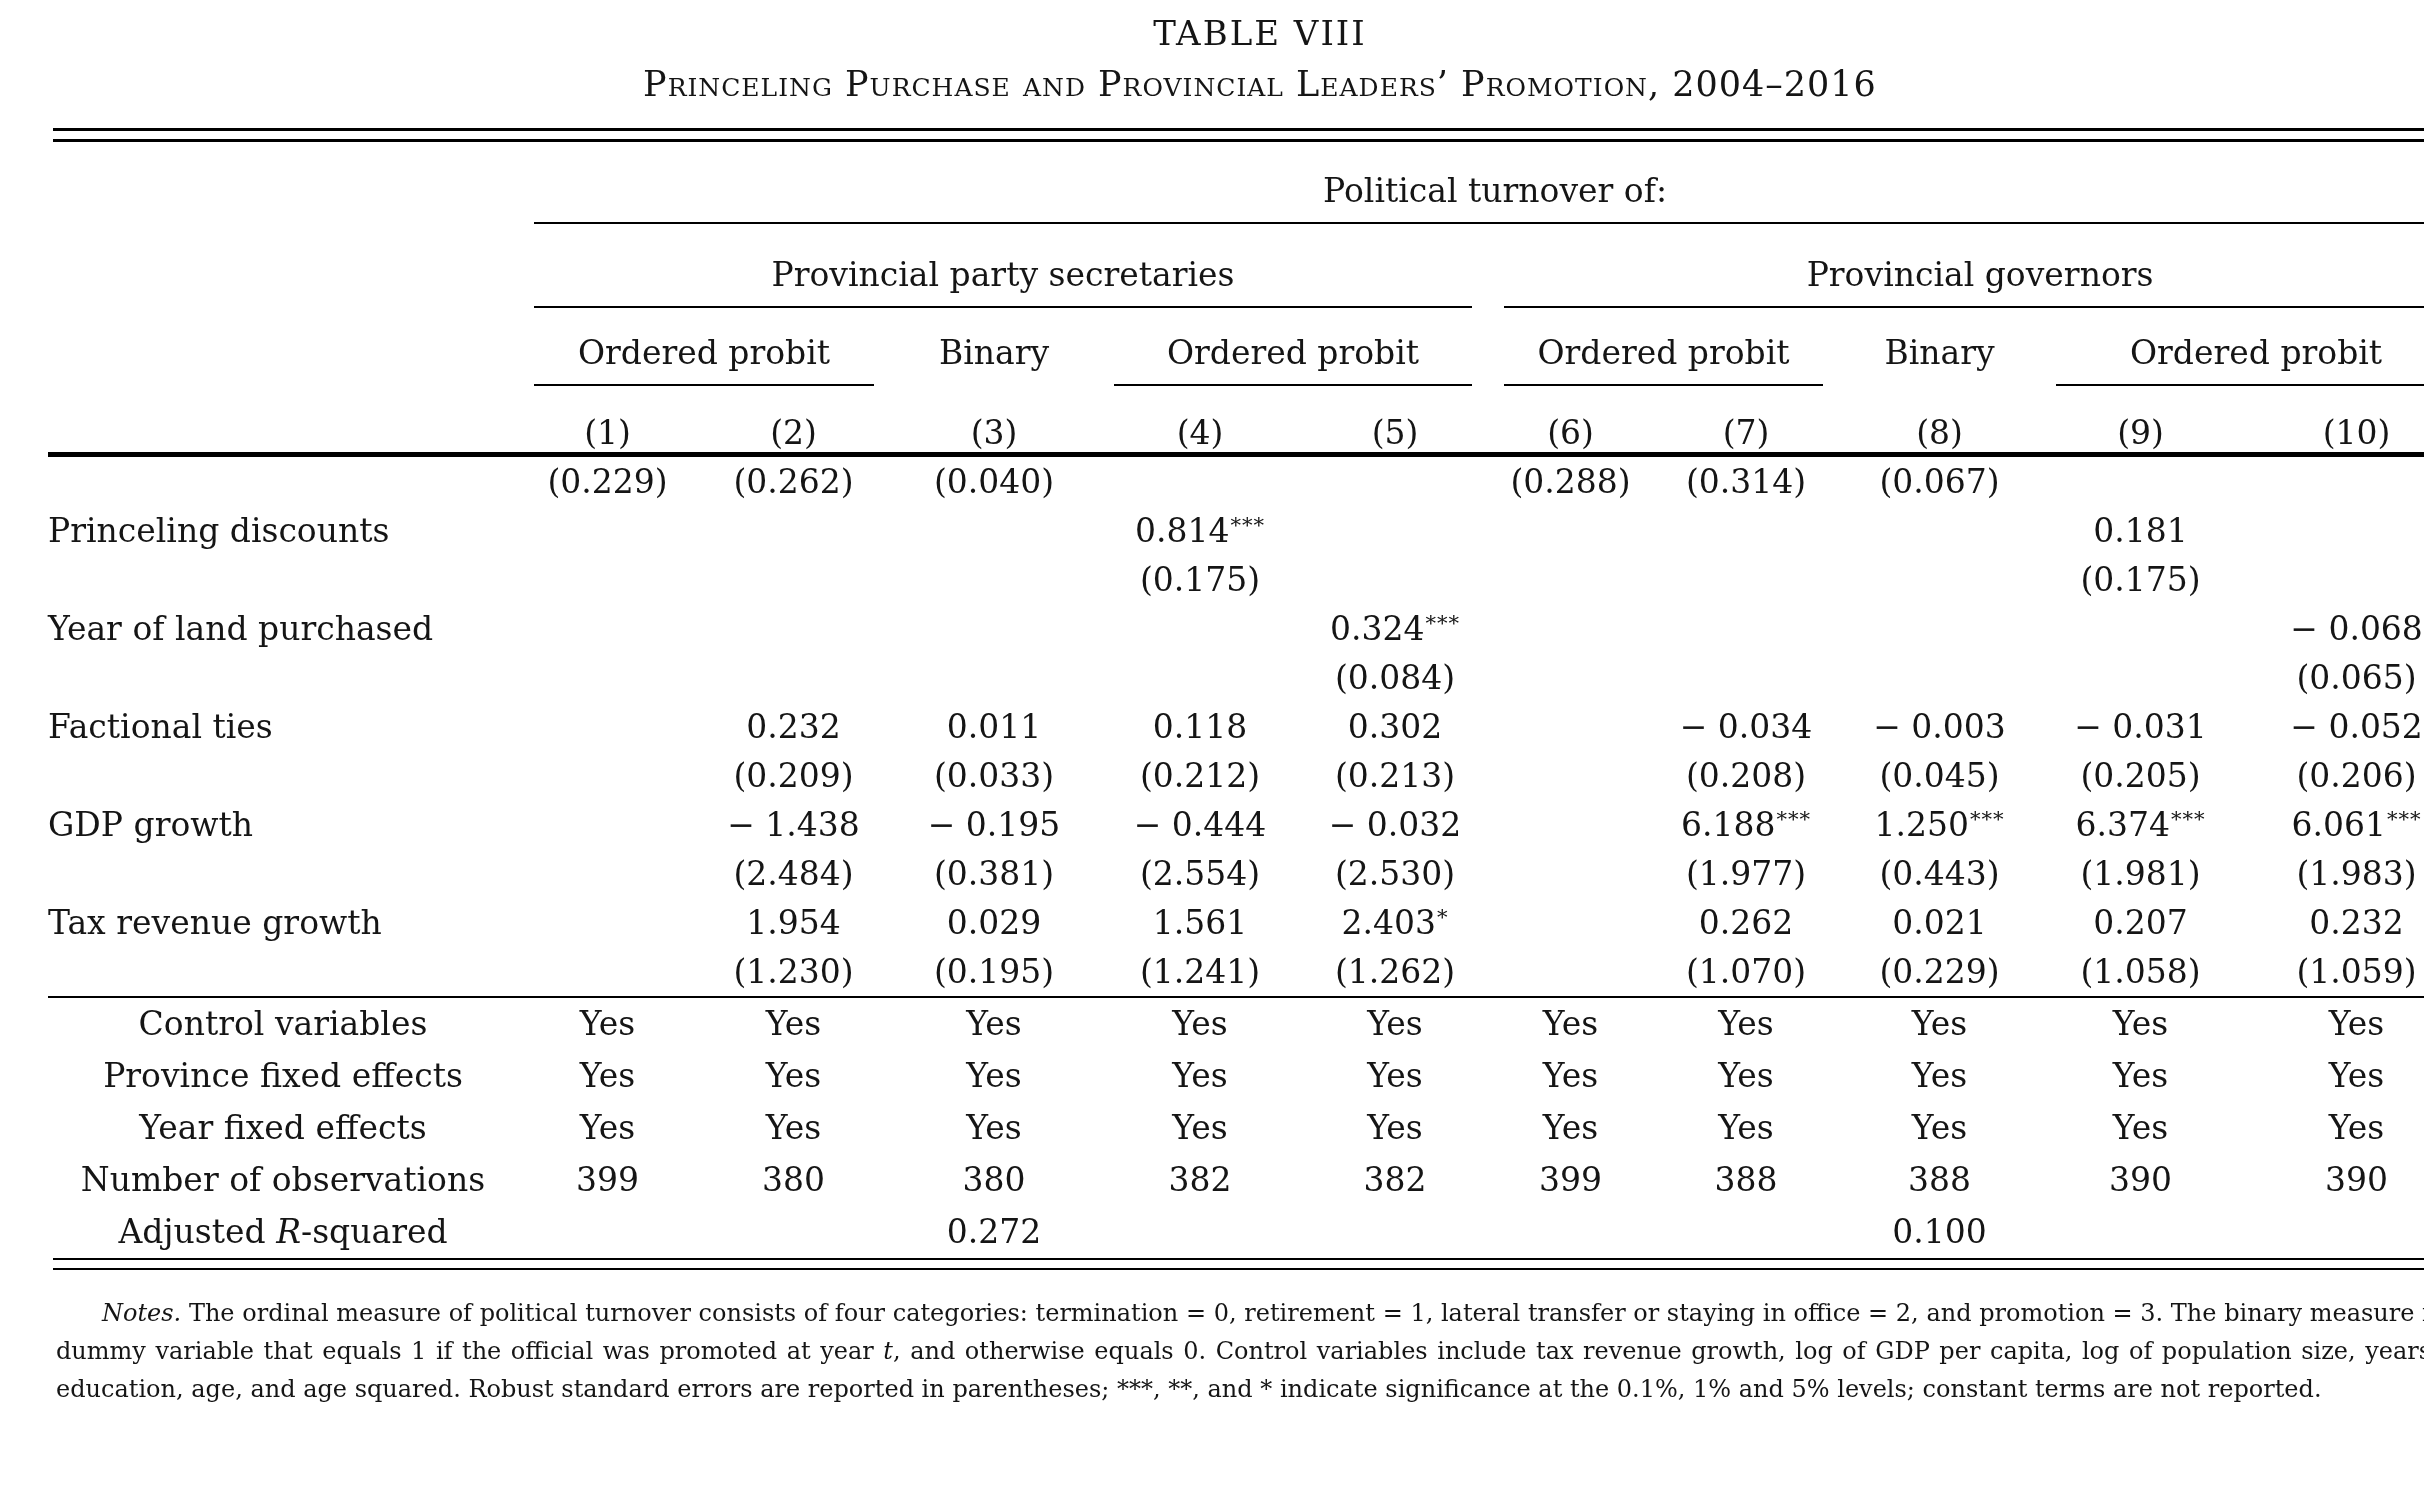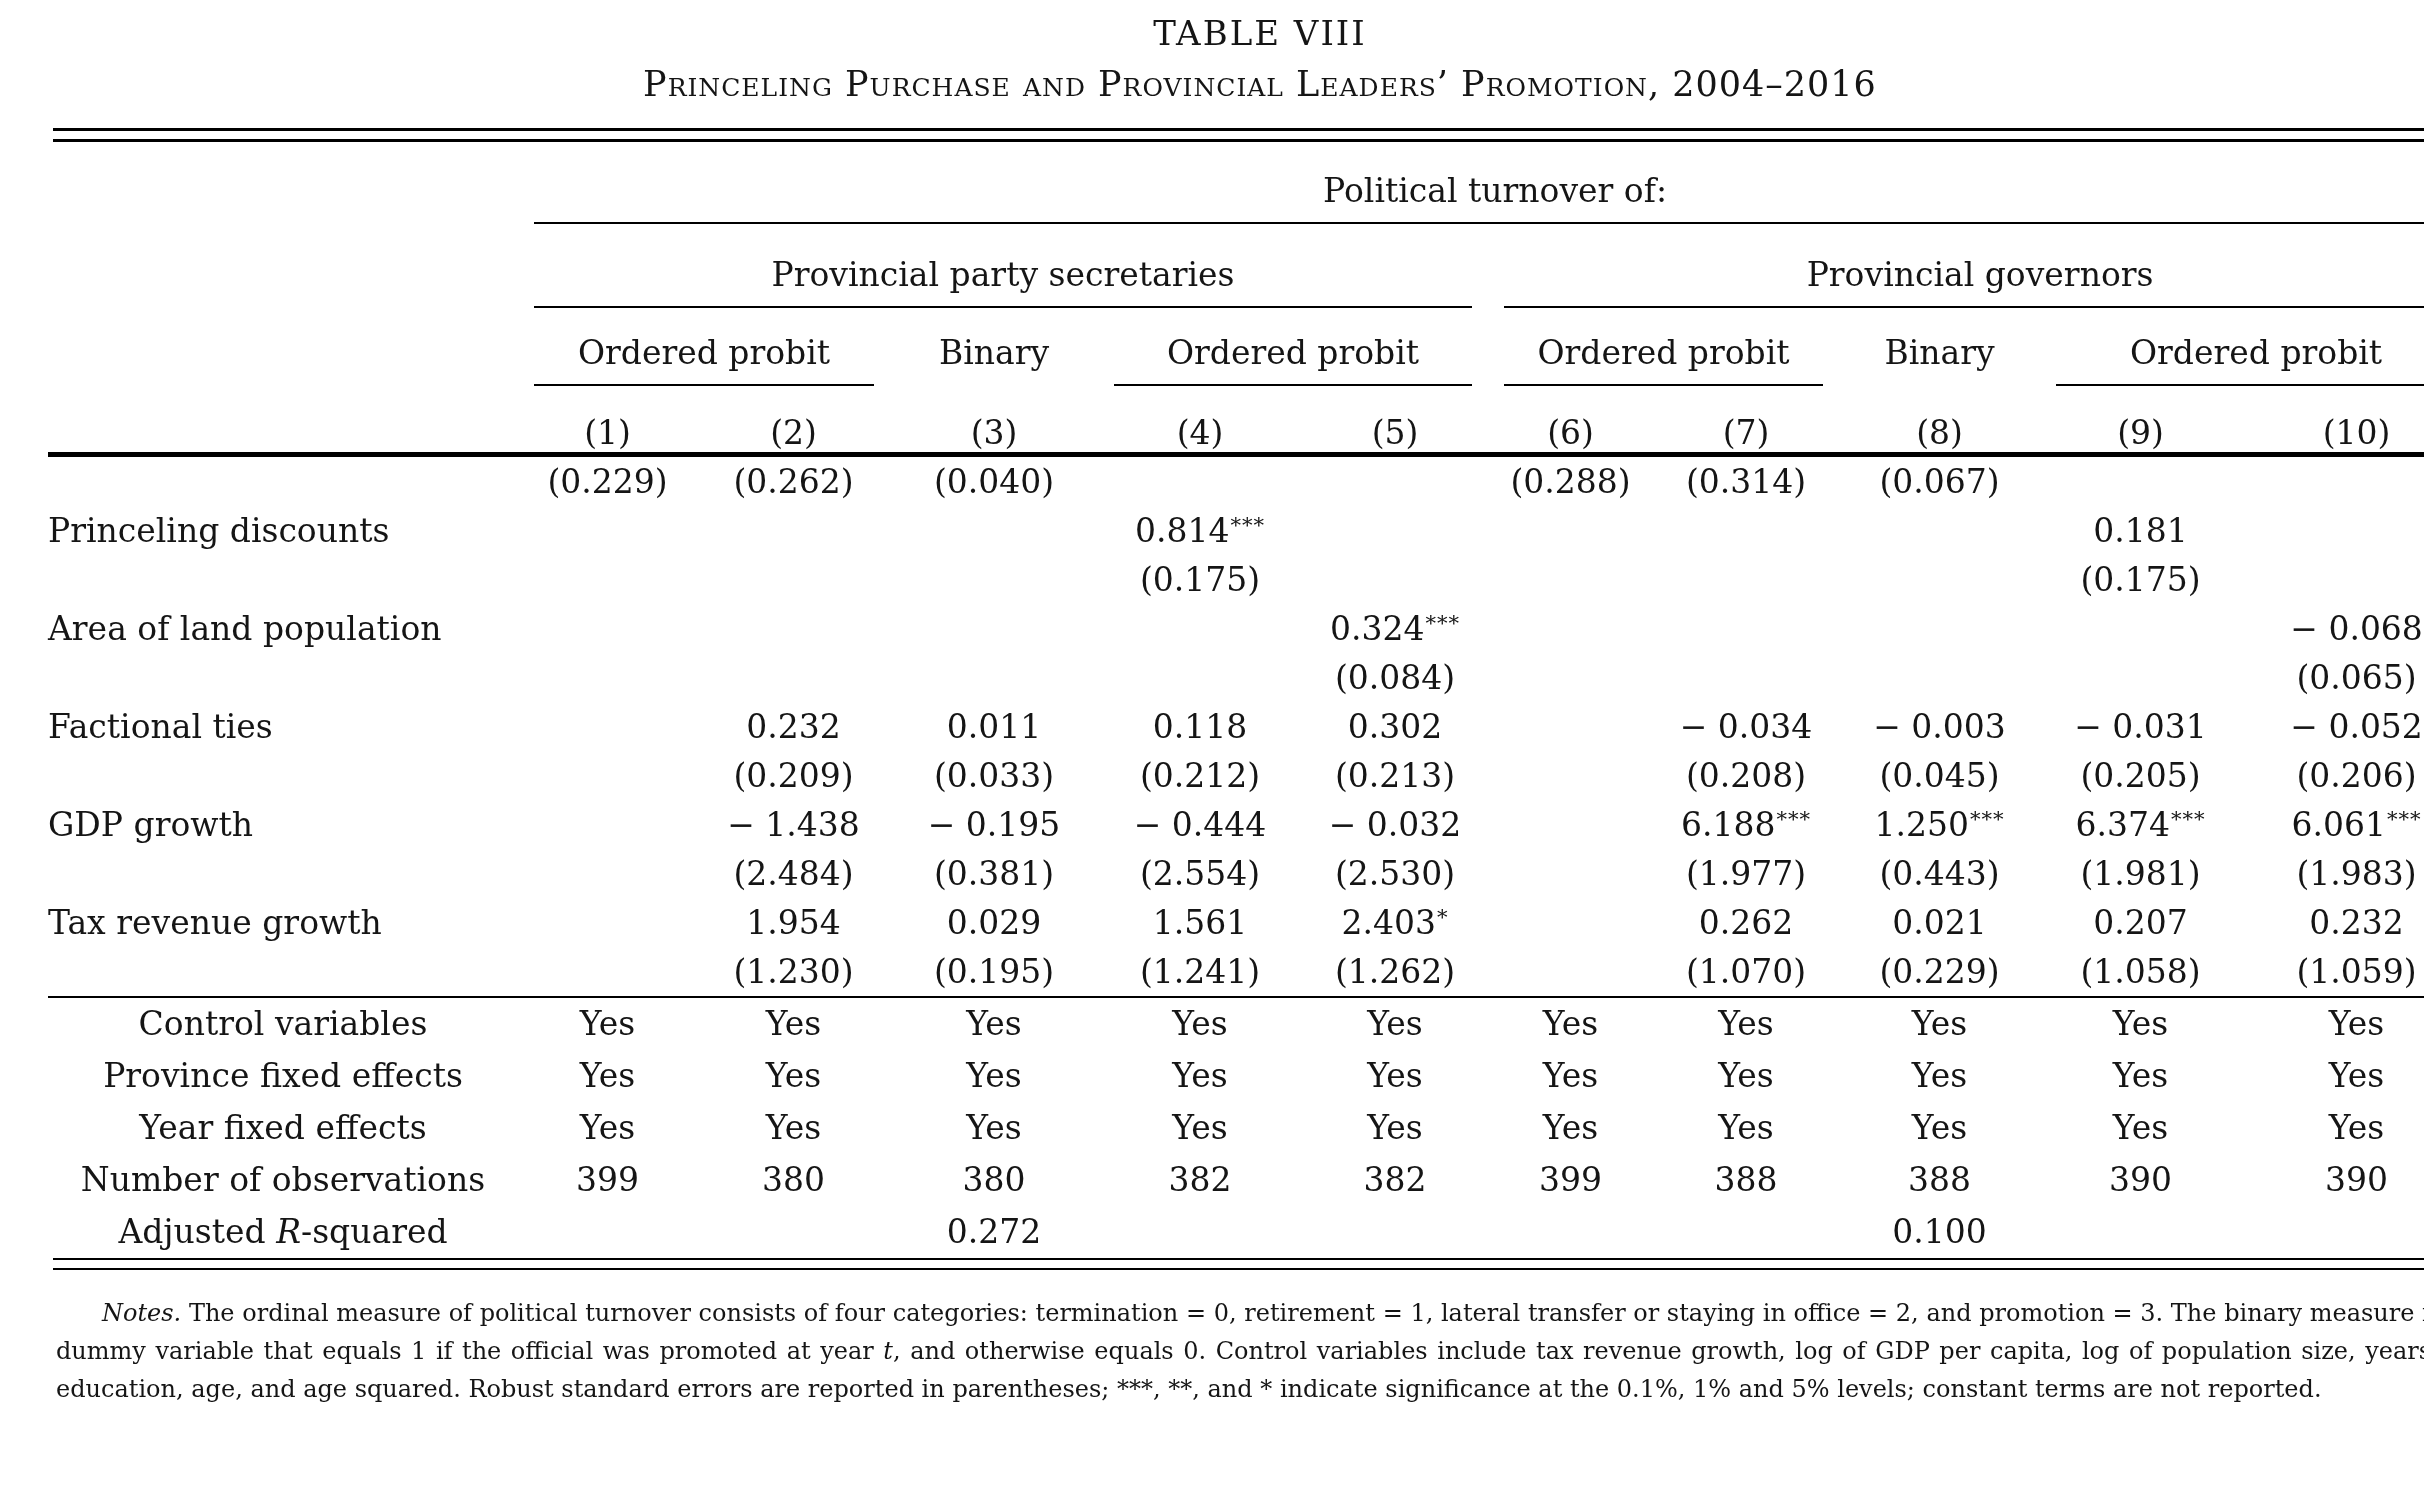--- a/index.html
+++ b/index.html
@@ -204,21 +204,21 @@
           <td></td>
           <td>(0.175)</td>
           <td></td>
           <td></td>
           <td></td>
           <td></td>
           <td>(0.175)</td>
           <td></td>
         </tr>
         <tr class="coef">
-          <td class="lbl">Area of land population</td>
+          <td class="lbl">Year of land purchased</td>
           <td></td>
           <td></td>
           <td></td>
           <td></td>
           <td>0.324<sup class="stars">***</sup></td>
           <td></td>
           <td></td>
           <td></td>
           <td></td>
           <td>− 0.068</td>

